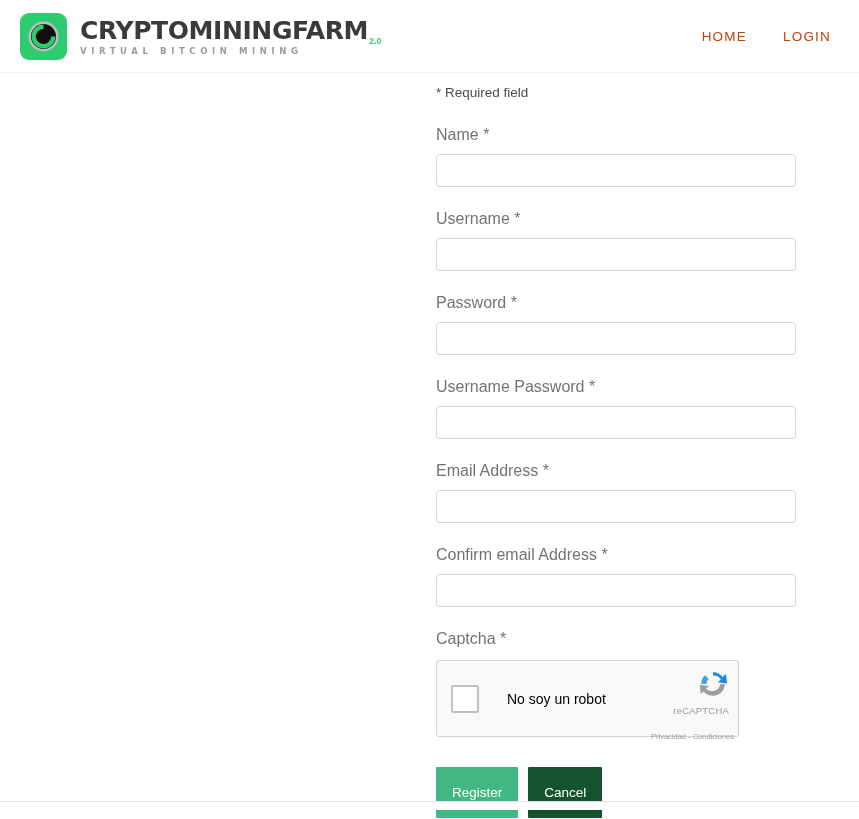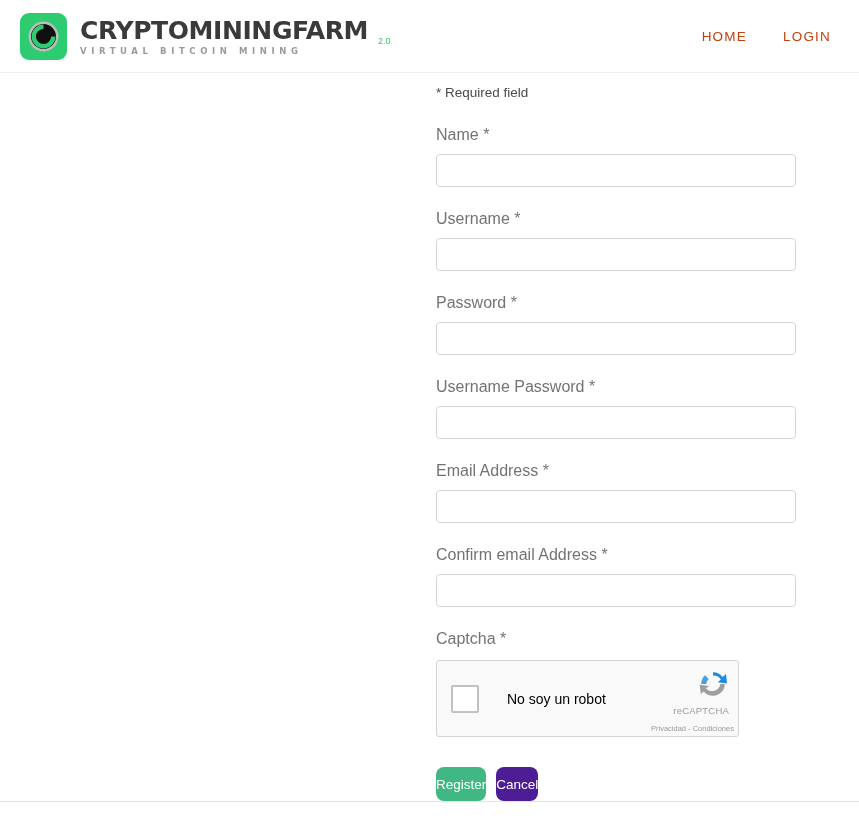--- a/index.html
+++ b/index.html
@@ -43,26 +43,26 @@
   .brand-name {
     font-size: 25px;
     font-weight: bold;
     letter-spacing: -0.4px;
     color: #3a3a3a;
     font-family: "DejaVu Sans", sans-serif;
     display: inline-block;
   }
   .brand-version {
     font-size: 9px;
-    font-weight: normal;
+    font-weight: bold;
     color: #2ecc71;
     vertical-align: bottom;
     position: relative;
     top: 3px;
-    left: 10px;
+    left: 1px;
   }
   .brand-tagline {
     font-size: 8.5px;
     letter-spacing: 4.6px;
     color: #9a9a9a;
     font-weight: bold;
     margin-top: 4px;
     font-family: "DejaVu Sans", sans-serif;
   }
   .main-nav {
@@ -157,42 +157,42 @@
   .recaptcha-logo { display: block; margin: 0 auto; }
   .recaptcha-name {
     font-size: 9.5px;
     color: #9b9b9b;
     margin-top: 1px;
     letter-spacing: 0.2px;
   }
   .recaptcha-links {
     font-size: 7.5px;
     color: #9b9b9b;
-    margin-top: 8px;
+    margin-top: 16px;
     white-space: nowrap;
   }
 
   
   .actions {
     margin-top: 30px;
     display: flex;
     gap: 10px;
   }
   .btn {
     border: none;
-    border-radius: 8px;
-    padding: 0 0;
-    height: 34px;
+    border-radius: 1px;
+    padding: 0 16px;
+    height: 51px;
     font-size: 13.5px;
     color: #ffffff;
     cursor: pointer;
     font-family: "Liberation Sans", sans-serif;
   }
   .btn-register { background: #41b883; }
-  .btn-cancel { background: #4c1d95; }
+  .btn-cancel { background: #14532d; }
 
   .site-footer {
     position: absolute;
     left: 0; right: 0; bottom: 0;
     height: 9px;
     border-top: 1px solid #e4e4e4;
     background: #ffffff;
   }
 </style>
 </head>

